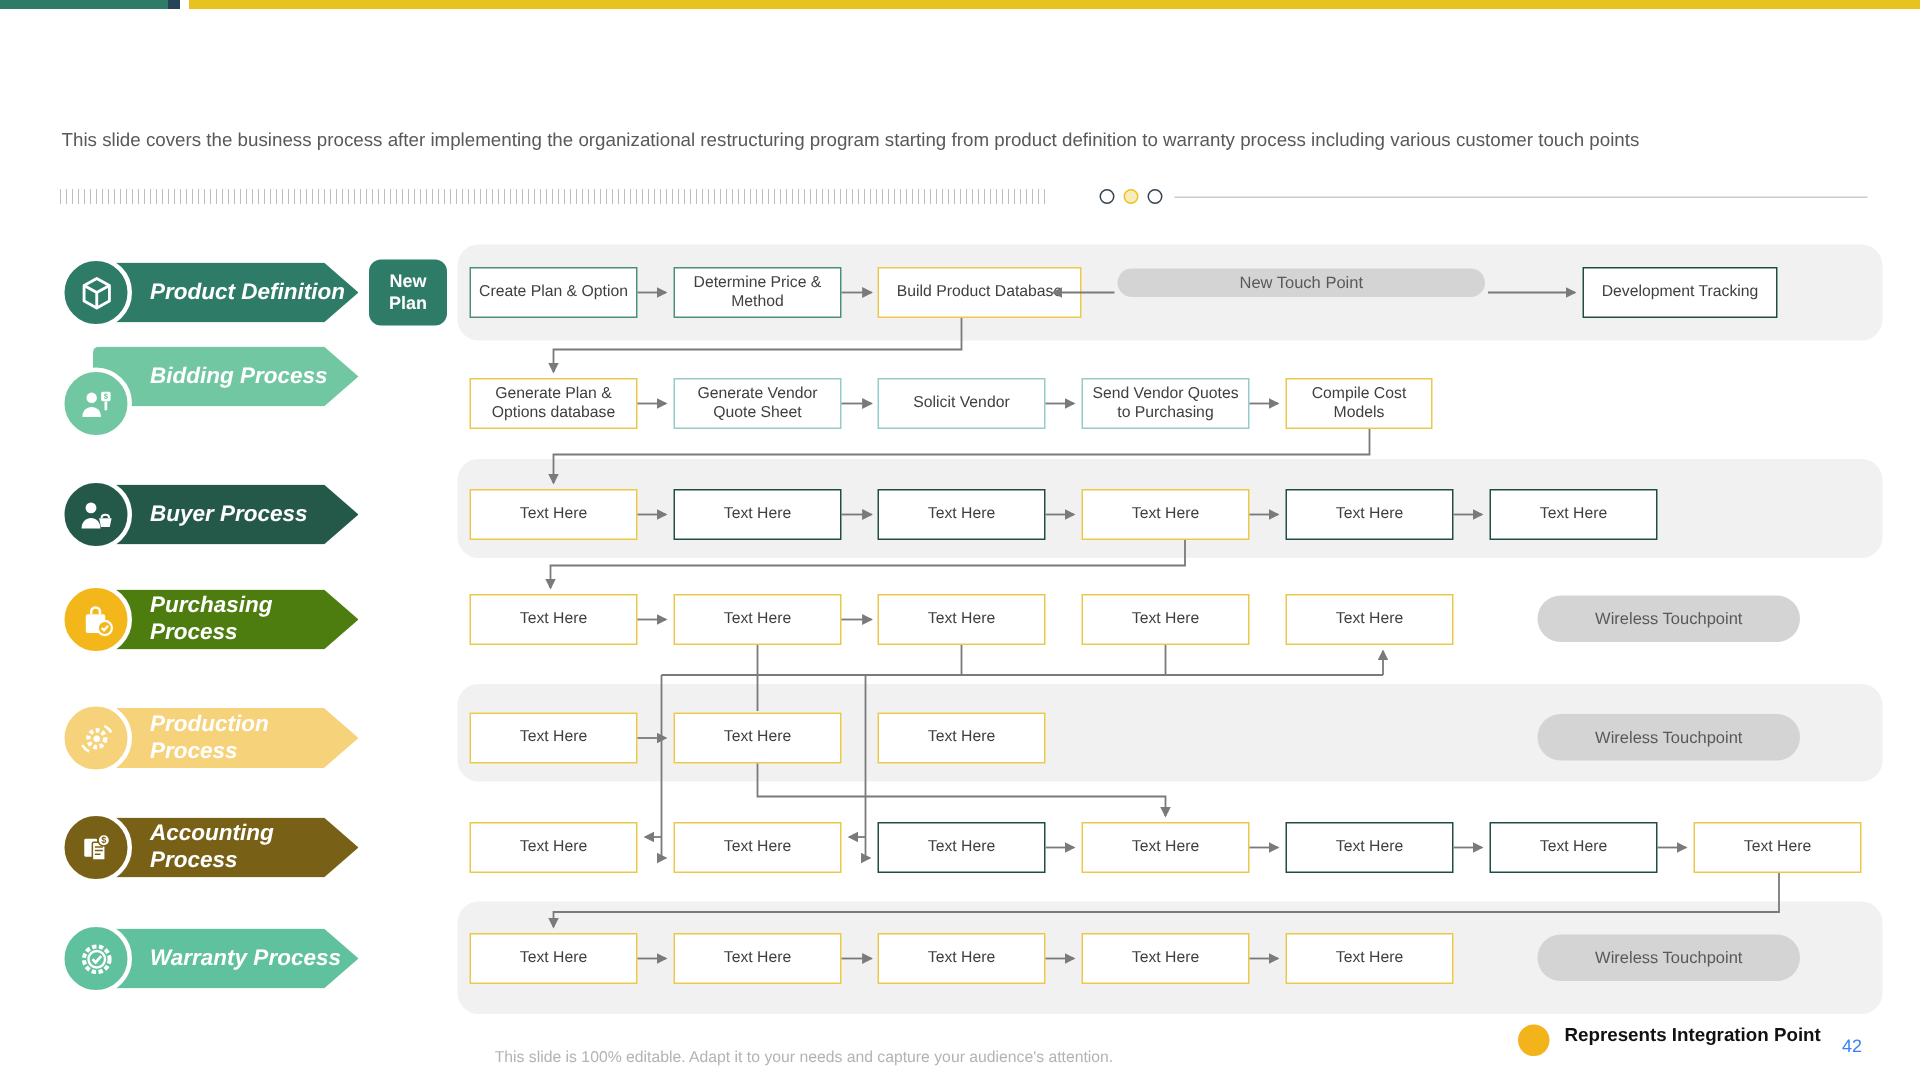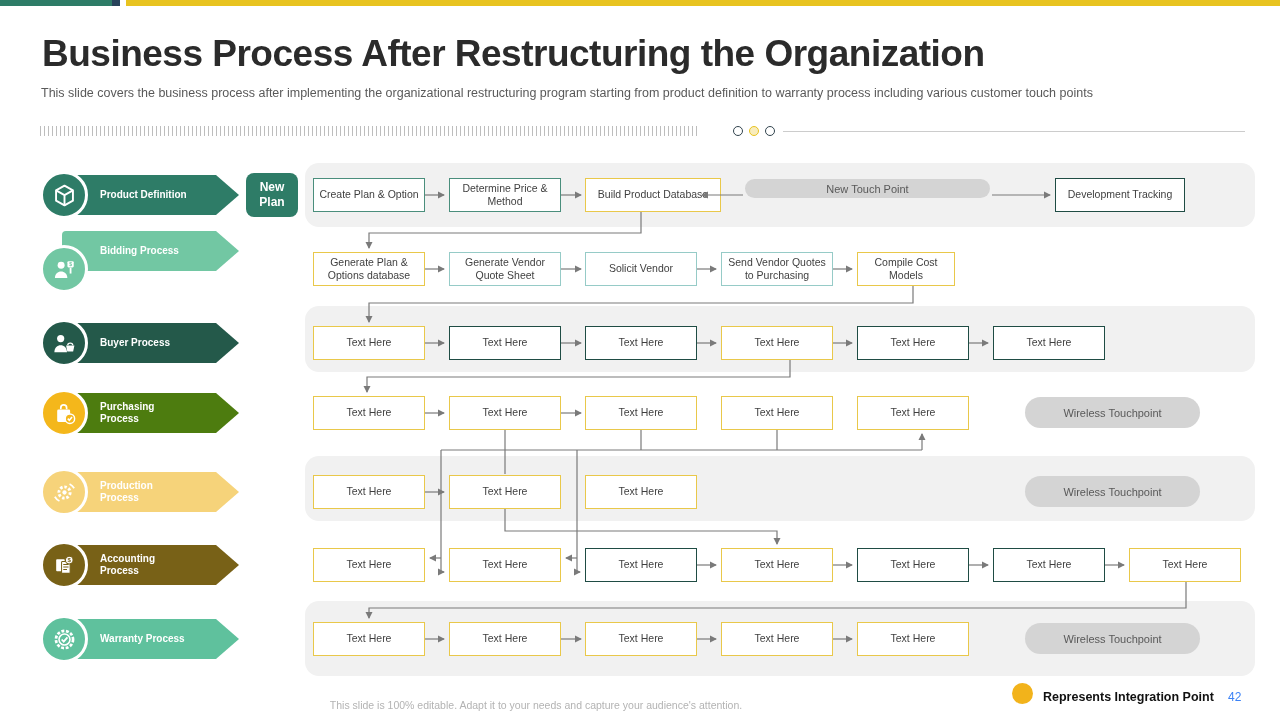--- a/index.html
+++ b/index.html
@@ -15,23 +15,23 @@
            color:#2b2b2b; letter-spacing:-0.5px; white-space:nowrap; }
   #subtitle { position:absolute; left:41px; top:86px; width:1160px; font-size:12.5px; color:#595959; }
   
   #ticks { position:absolute; left:40px; top:126px; width:658px; height:10px;
            background:repeating-linear-gradient(90deg,#bdbdbd 0 1px,transparent 1px 4px); }
   .pdot { position:absolute; top:126px; width:10px; height:10px; border-radius:50%;
           border:1.6px solid #32444e; background:#fff; }
   #divline { position:absolute; left:783px; top:131px; width:462px; height:1px; background:#cccccc; }
   
   .chev { position:absolute; left:62px; width:177px; height:40px; display:flex; align-items:center;
-          padding-left:38px; color:#fff; font-weight:bold; font-size:10px; line-height:1.2;
+          padding-left:38px; color:#fff; font-weight:bold; font-size:15px; line-height:1.2;
           clip-path:polygon(0 0, 87% 0, 100% 50%, 87% 100%, 0 100%); border-radius:4px;
-          white-space:pre-line; }
+          white-space:pre-line;font-style:italic; }
   .chev-ic { position:absolute; left:40px; width:48px; height:48px; border-radius:50%;
              border:3px solid #ffffff; display:flex; align-items:center; justify-content:center; }
   
   #new-plan { position:absolute; left:246px; top:173px; width:52px; height:44px; border-radius:8px;
               color:#fff; font-size:12px; font-weight:bold; display:flex; align-items:center;
               justify-content:center; text-align:center; line-height:1.25; }
   
   .band { position:absolute; left:305px; width:950px; background:#f1f1f1; border-radius:14px; }
   
   .flow-box { position:absolute; height:34px; background:#ffffff; display:flex; align-items:center;
@@ -40,35 +40,34 @@
   .b-teal   { border:1.5px solid #4a8e7c; }
   .b-yellow { border:1.5px solid #e9c84a; }
   .b-dark   { border:1.5px solid #1f4c44; }
   .b-lteal  { border:1.5px solid #96cbc7; }
   .pill { position:absolute; background:#d4d4d4; border-radius:16px; display:flex; align-items:center;
           justify-content:center; font-size:11px; color:#595959; }
   #connectors { position:absolute; left:0; top:0; width:1280px; height:720px; pointer-events:none; }
   
   #footer-note { position:absolute; left:0; top:699px; width:1072px; text-align:center;
                  font-size:10.5px; color:#b3b3b3; }
-  #legend { position:absolute; left:1012px; top:683px; display:flex; align-items:flex-end; gap:10px; }
+  #legend { position:absolute; left:1012px; top:683px; display:flex; align-items:flex-start; gap:10px; }
   #legend-dot { width:21px; height:21px; border-radius:50%; }
   #legend-label { font-size:12.5px; font-weight:bold; color:#111111; }
   #page-number { position:absolute; left:1228px; top:690px; font-size:12px; color:#3b82f6; }
 </style>
 </head>
 <body>
 
 <div id="slide">
 
   <div class="bar" id="bar-teal" style="left: 0px; width: 112px; background: rgb(46, 124, 103);"></div>
   <div class="bar" id="bar-navy" style="left: 112px; width: 8px; background: rgb(39, 67, 90);"></div>
   <div class="bar" id="bar-yellow" style="left: 126px; width: 1154px; background: rgb(232, 195, 32);"></div>
 
-  <div id="title">Business Process After Restructuring the Organization</div>
   <div id="subtitle">This slide covers the business process after implementing the organizational restructuring program starting from product definition to warranty process including various customer touch points</div>
 
   <div id="ticks"></div>
   <span class="pdot" style="left:733px;"></span>
   <span class="pdot" style="left:749px; border-color:#e8c320; background:#f8ecbc;"></span>
   <span class="pdot" style="left:765px;"></span>
   <div id="divline"></div>
 
   <div class="band" style="top:163px; height:64px;"></div>
   <div class="band" style="top:306px; height:66px;"></div>

